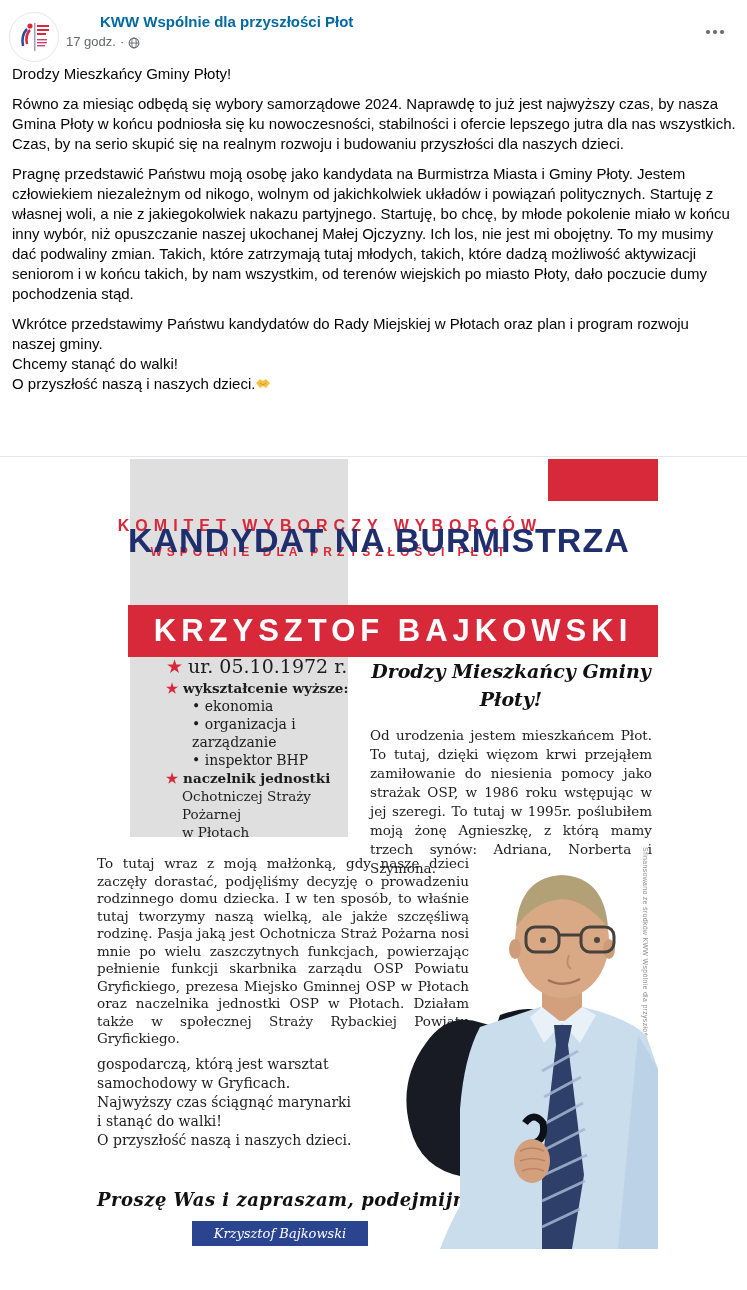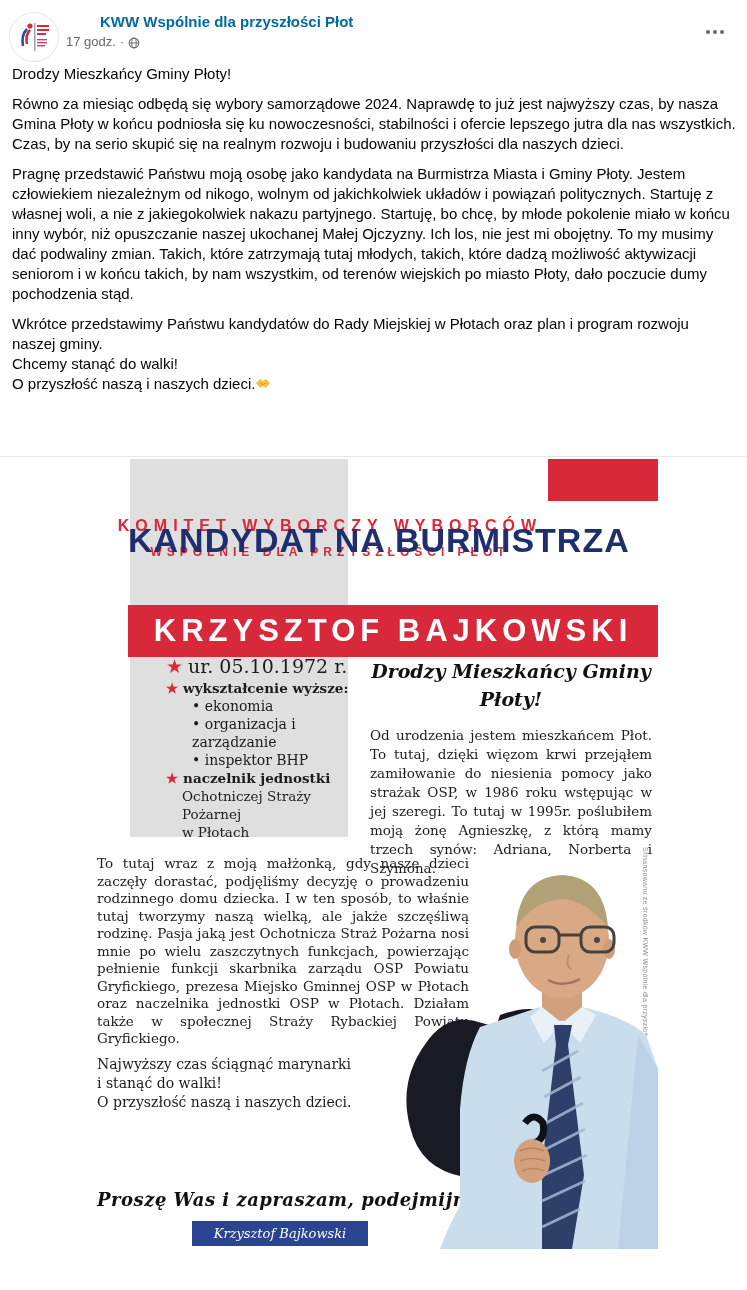--- a/index.html
+++ b/index.html
@@ -158,20 +158,22 @@
   </div>
 
   <div class="right-col">
     <div class="heading script">Drodzy Mieszkańcy Gminy Płoty!</div>
     <div class="para serif">Od urodzenia jestem mieszkańcem Płot. To tutaj, dzięki więzom krwi przejąłem zamiłowanie do niesienia pomocy jako strażak OSP, w 1986 roku wstępując w jej szeregi. To tutaj w 1995r. poślubiłem moją żonę Agnieszkę, z którą mamy trzech synów: Adriana, Norberta i Szymona.</div>
   </div>
 
   <div class="wide-para serif">To tutaj wraz z moją małżonką, gdy nasze dzieci zaczęły dorastać, podjęliśmy decyzję o prowadzeniu rodzinnego domu dziecka. I w ten sposób, to właśnie tutaj tworzymy naszą wielką, ale jakże szczęśliwą rodzinę. Pasja jaką jest Ochotnicza Straż Pożarna nosi mnie po wielu zaszczytnych funkcjach, powierzając pełnienie funkcji skarbnika zarządu OSP Powiatu Gryfickiego, prezesa Miejsko Gminnej OSP w Płotach oraz naczelnika jednostki OSP w Płotach. Działam także w społecznej Straży Rybackiej Powiatu Gryfickiego.</div>
 
   <div class="bottom-block serif">
+    <div>gospodarczą, którą jest warsztat</div>
+    <div>samochodowy w Gryficach.</div>
     <div>Najwyższy czas ściągnąć marynarki</div>
     <div>i stanąć do walki!</div>
     <div>O przyszłość naszą i naszych dzieci.</div>
   </div>
 
   <div class="closing-script script">Proszę Was i zapraszam, podejmijmy ją razem.</div>
 
   <div class="sig-box script">Krzysztof Bajkowski</div>
 
   <div class="funding">Sfinansowano ze środków KWW Wspólnie dla przyszłości Płot</div>

